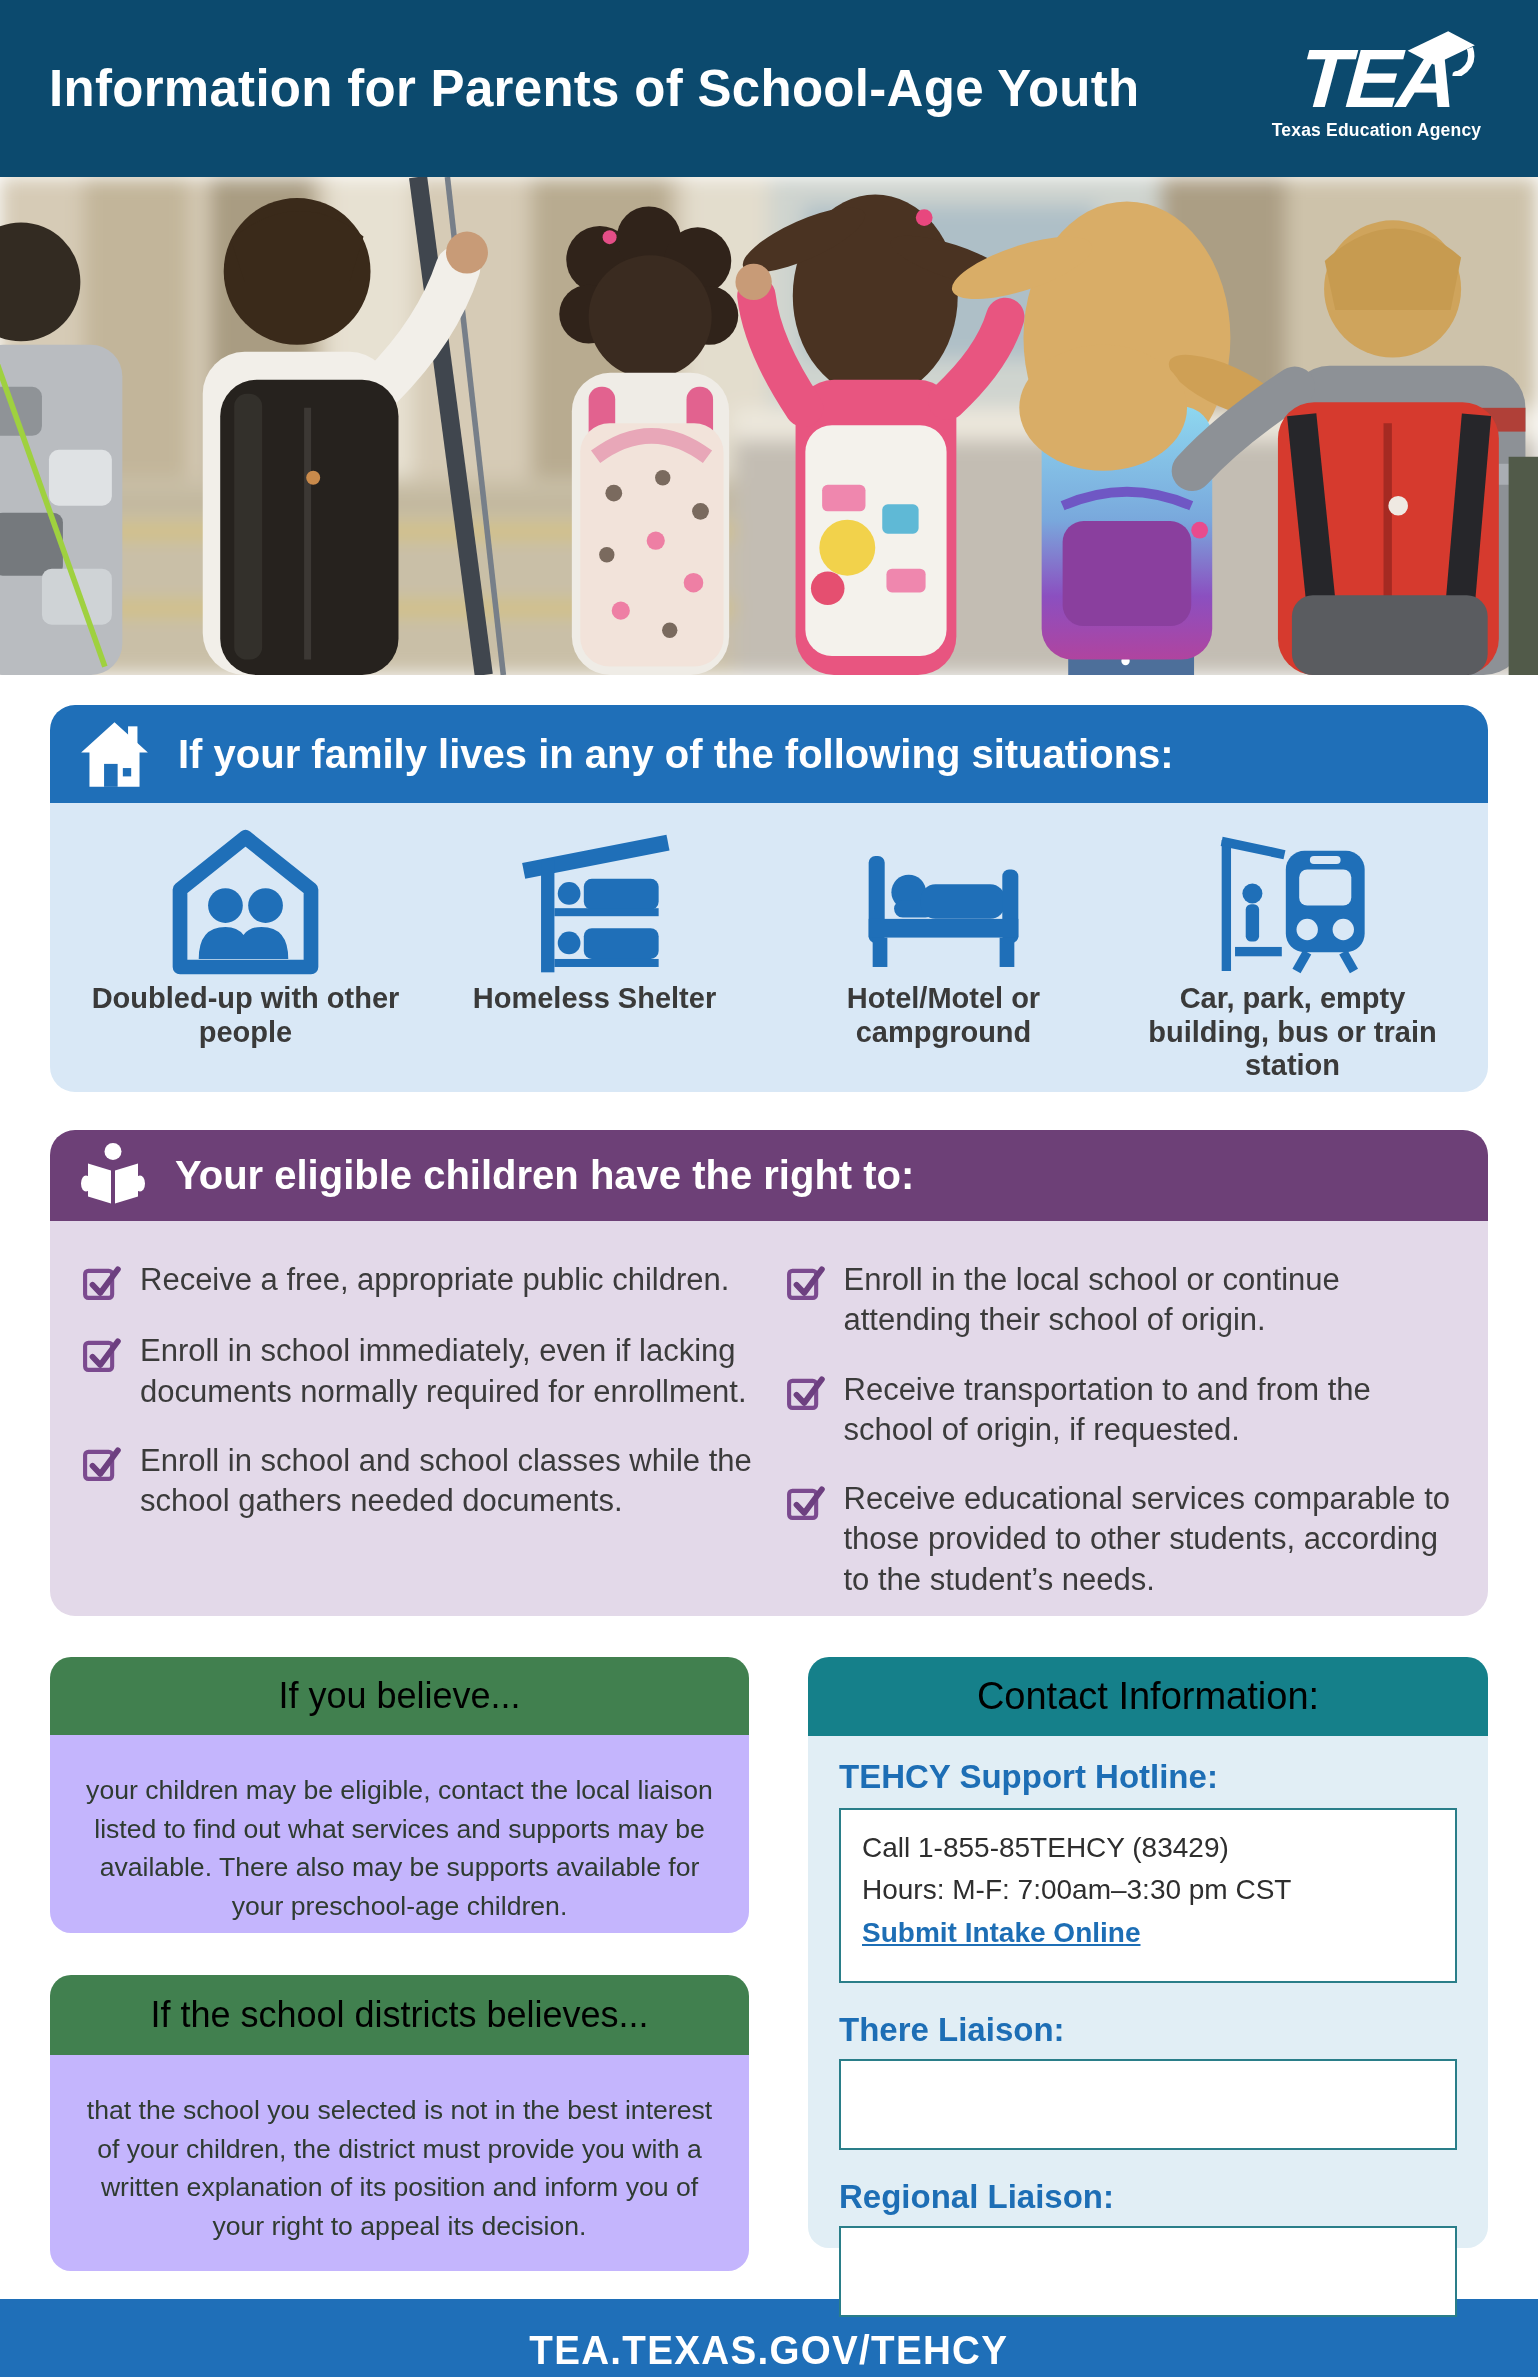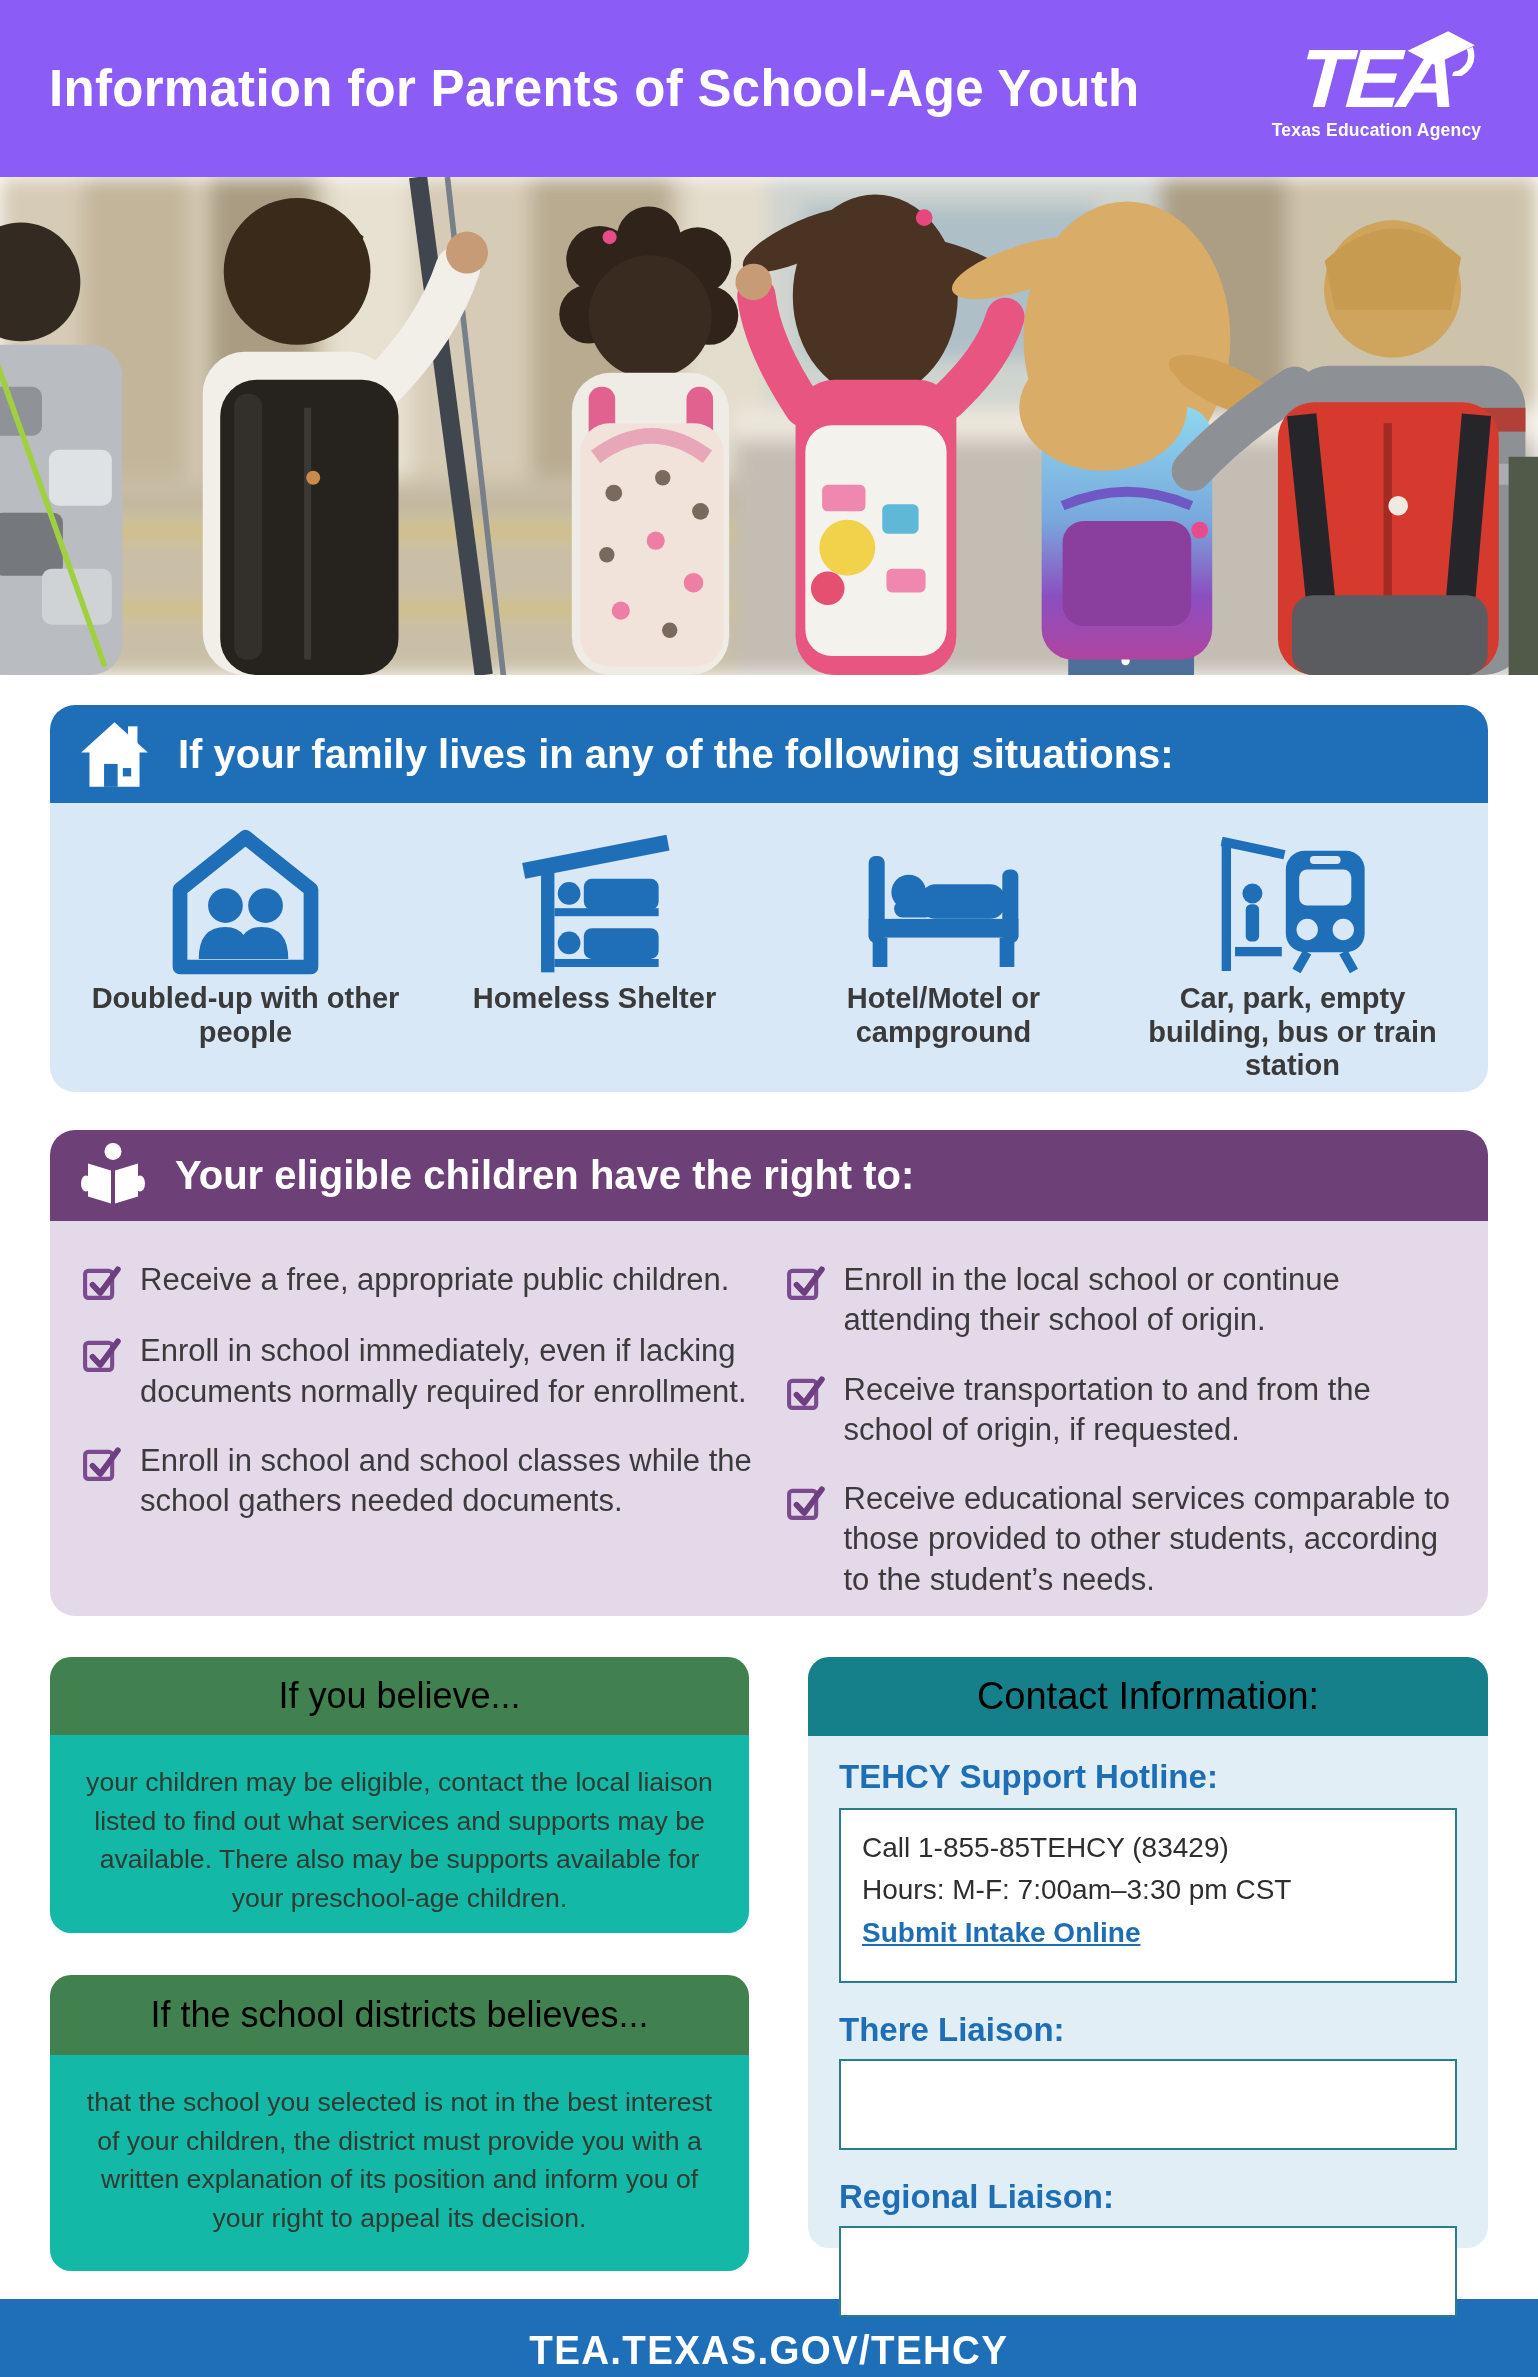--- a/index.html
+++ b/index.html
@@ -1,20 +1,20 @@
 <!DOCTYPE html>
 <html style="font-size:11.2px"><head>
 <meta charset="utf-8">
 <style>
   * { margin:0; padding:0; box-sizing:border-box; }
   html,body { width:1538px; background:#ffffff; font-family:"Liberation Sans", sans-serif; }
   .page { width:1538px; height:2377px; background:#ffffff; overflow:hidden; position:relative; }
 
   
-  .header { height:177px; background:#8b5cf6; display:flex; align-items:center; justify-content:space-between; padding:0 46px 0 49px; }
+  .header { height:177px; background:#0c4a6e; display:flex; align-items:center; justify-content:space-between; padding:0 46px 0 49px; }
   .header-title { color:#ffffff; font-size:51px; font-weight:bold; letter-spacing:0.3px; }
   .tea-logo { position:relative; width:231px; text-align:center; color:#ffffff; padding-top:4.2px; }
   .tea-text { font-size:83px; font-weight:bold; font-style:italic; line-height:0.92; letter-spacing:-4.2px; transform:skewX(-4deg); }
   .tea-cap { position:absolute; top:-9.8px; right:5.6px; width:84px; height:49px; }
   .tea-sub { font-size:17.5px; font-weight:bold; letter-spacing:0.2px; margin-top:2.8px; }
 
   
   .hero { height:498px; width:1538px; display:block; }
 
   .content { padding:0 50px; }
@@ -40,21 +40,21 @@
   .checkbox { width:41px; height:41px; flex-shrink:0; margin-top:1.4px; }
   .check-text { font-size:31px; line-height:1.30; color:#3b3b3b; }
 
   
   .bottom-row { margin-top:41px; display:flex; gap:59px; align-items:flex-start; }
   .col-left { width:699px; }
   .col-right { flex:1; }
 
   .green-box-header { height:78px; background:#41804f; border-radius:21px 21px 0 0; display:flex; align-items:center; justify-content:center; }
   .green-box-header .btxt { font-size:36px; }
-  .green-box-body { background:#14b8a6; border-radius:0 0 21px 21px; padding:28px 31px; font-size:26.6px; line-height:1.45; text-align:center; color:#2f3b31; }
+  .green-box-body { background:#c4b5fd; border-radius:0 0 21px 21px; padding:36px 31px; font-size:26.6px; line-height:1.45; text-align:center; color:#2f3b31; }
   .green-box-body.b1 { height:198px; }
   .green-box-body.b2 { height:216px; }
   .district-box { margin-top:42px; }
   .district-box .green-box-header { height:80px; }
 
   .contact-header { height:79px; background:#15808a; border-radius:21px 21px 0 0; display:flex; align-items:center; justify-content:center; }
   .contact-header .btxt { font-size:38px; }
   .contact-body { background:#e1eef5; border-radius:0 0 21px 21px; height:512px; padding:22.4px 31px 0 31px; }
   .c-label { font-size:33px; font-weight:bold; color:#1d6eb5; }
   .hotline-box { margin-top:11.2px; background:#ffffff; border:2.1px solid #2a7e89; padding:17px 21px 27px 21px; }

